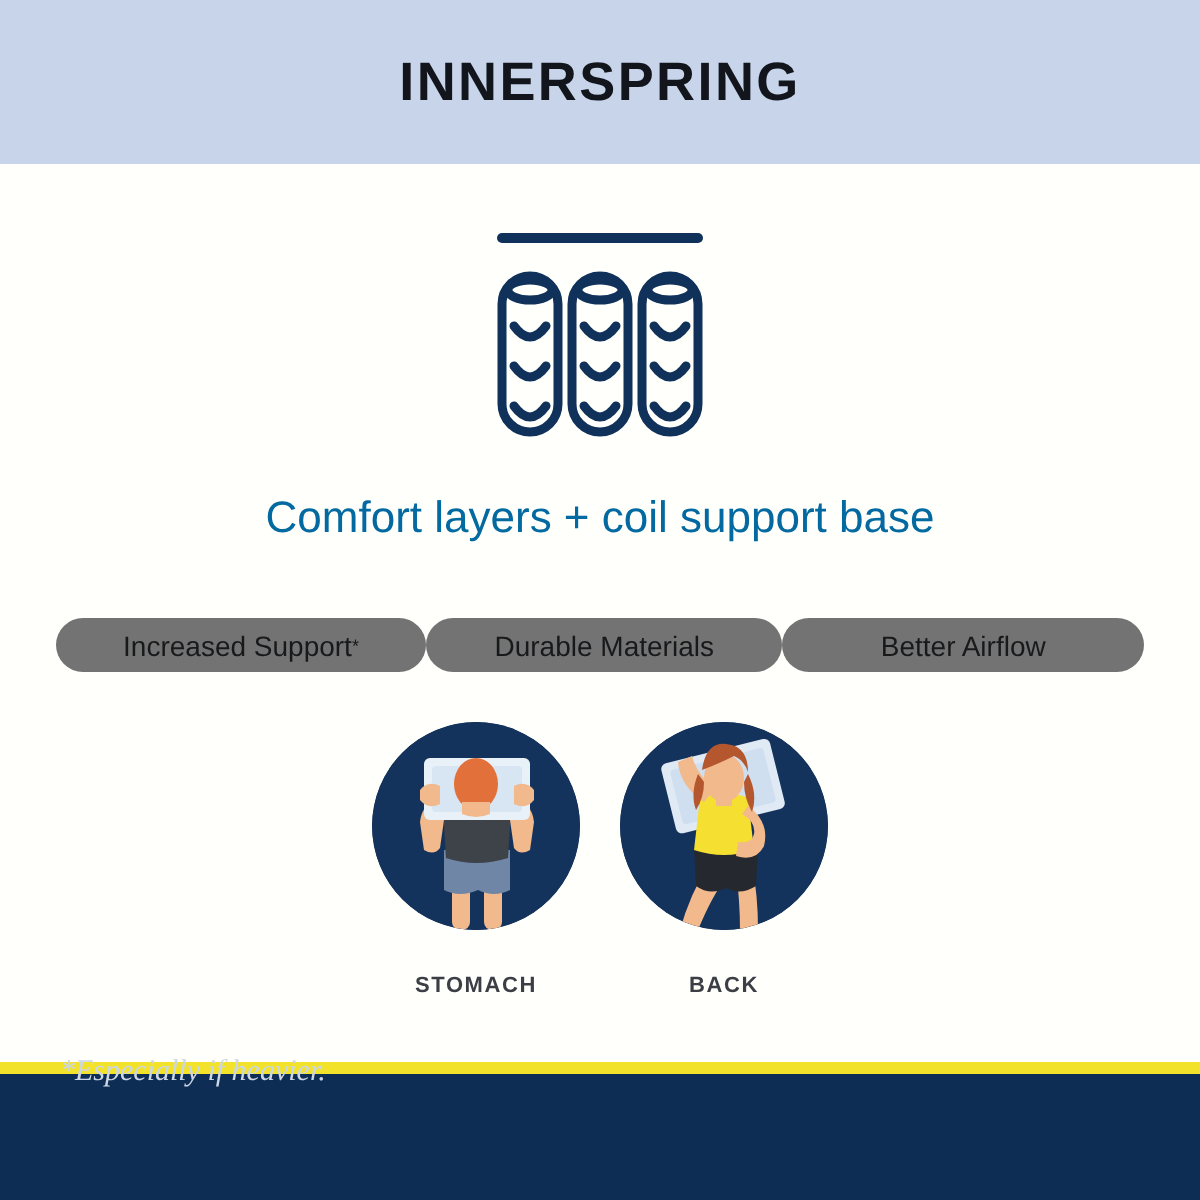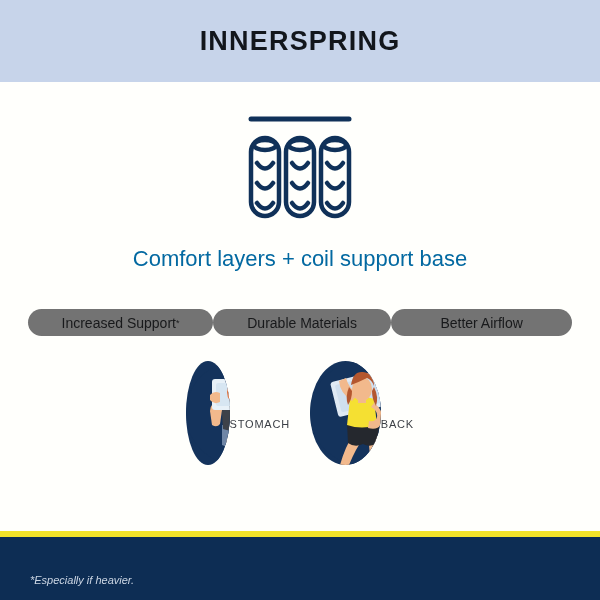--- a/index.html
+++ b/index.html
@@ -99,22 +99,23 @@
     position: absolute;
     left: 186px;
     top: 361px;
     width: 228px;
     display: flex;
     justify-content: space-between;
   }
   .position {
     width: 104px;
     display: flex;
-    flex-direction: row;
-    align-items: center;
+    flex-direction: column;
+    align-items: center;
+    font-weight: bold;
   }
   .position-circle {
     width: 104px;
     height: 104px;
     border-radius: 50%;
     overflow: hidden;
     background: #14335c;
   }
   .position-label {
     margin-top: 22px;
@@ -137,25 +138,25 @@
     position: absolute;
     left: 0;
     top: 537px;
     width: 600px;
     height: 63px;
     background: #0d2d54;
   }
   .footnote {
     position: absolute;
     left: 30px;
-    top: 574px;
-    font-size: 11px;
+    top: 528px;
+    font-size: 15px;
     font-style: italic;
     color: #ccd6e4;
-    font-family: Liberation Sans, sans-serif;
+    font-family: Liberation Serif, serif;
   }
   .serta-logo {
     position: absolute;
     left: 518px;
     top: 545px;
     width: 70px;
     height: 46px;
   }
 </style>
 </head>

